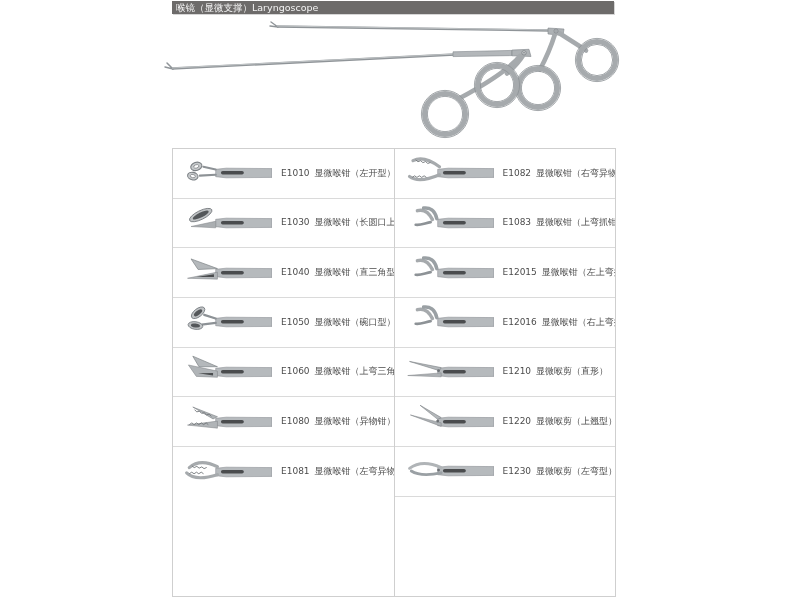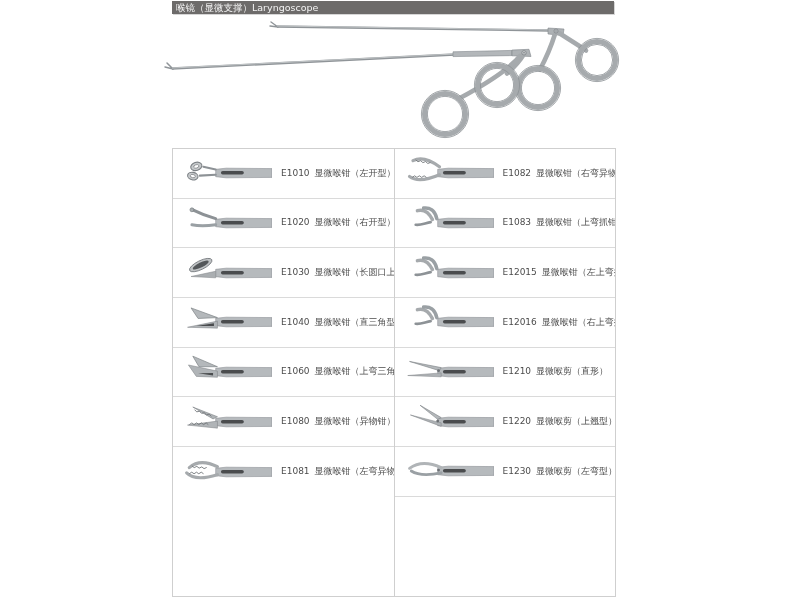--- a/index.html
+++ b/index.html
@@ -184,35 +184,35 @@
     <div class="col left">
 
       <div class="cell">
         <svg class="tipimg" viewBox="0 0 100 40">
             <use href="#tip-loop"></use>
           </svg>
         <div class="lbl"><span class="code">E1010</span><span>显微喉钳（左开型）</span></div>
       </div>
       <div class="cell">
         <svg class="tipimg" viewBox="0 0 100 40">
-            <use href="#tip-hook"></use>
-          </svg>
-        <div class="lbl"><span class="code">E1020</span><span>显微喉钳（右开型）</span></div>
-      </div>
-      <div class="cell">
-        <svg class="tipimg" viewBox="0 0 100 40">
             <use href="#tip-cup-up"></use>
           </svg>
         <div class="lbl"><span class="code">E1030</span><span>显微喉钳（长圆口上翘型）</span></div>
       </div>
       <div class="cell">
         <svg class="tipimg" viewBox="0 0 100 40">
             <use href="#tip-tri"></use>
           </svg>
         <div class="lbl"><span class="code">E1040</span><span>显微喉钳（直三角型）</span></div>
+      </div>
+      <div class="cell">
+        <svg class="tipimg" viewBox="0 0 100 40">
+            <use href="#tip-cup"></use>
+          </svg>
+        <div class="lbl"><span class="code">E1050</span><span>显微喉钳（碗口型）</span></div>
       </div>
       <div class="cell">
         <svg class="tipimg" viewBox="0 0 100 40">
             <use href="#tip-tri-up"></use>
           </svg>
         <div class="lbl"><span class="code">E1060</span><span>显微喉钳（上弯三角型）</span></div>
       </div>
       <div class="cell">
         <svg class="tipimg" viewBox="0 0 100 40">
             <use href="#tip-serr"></use>

